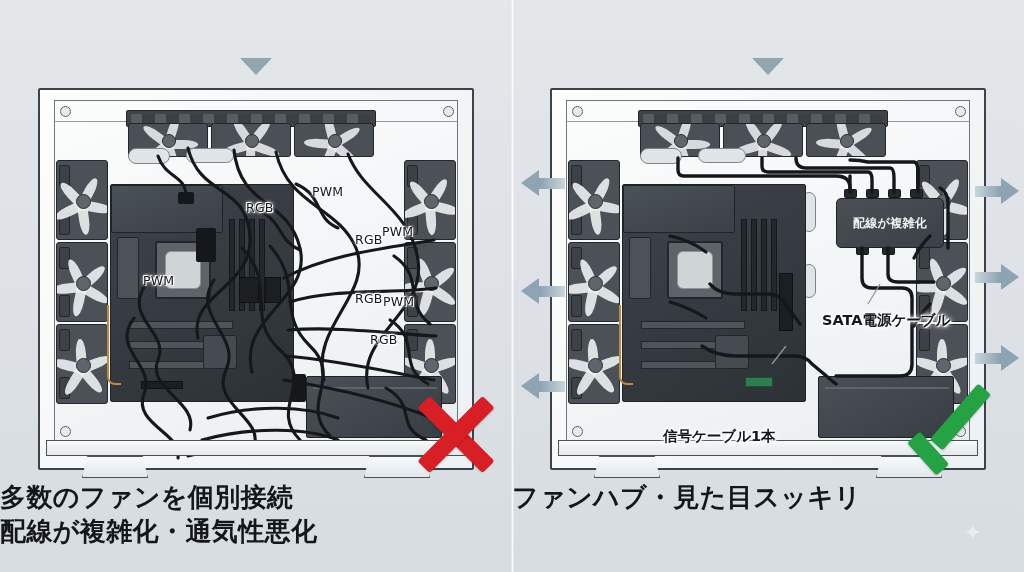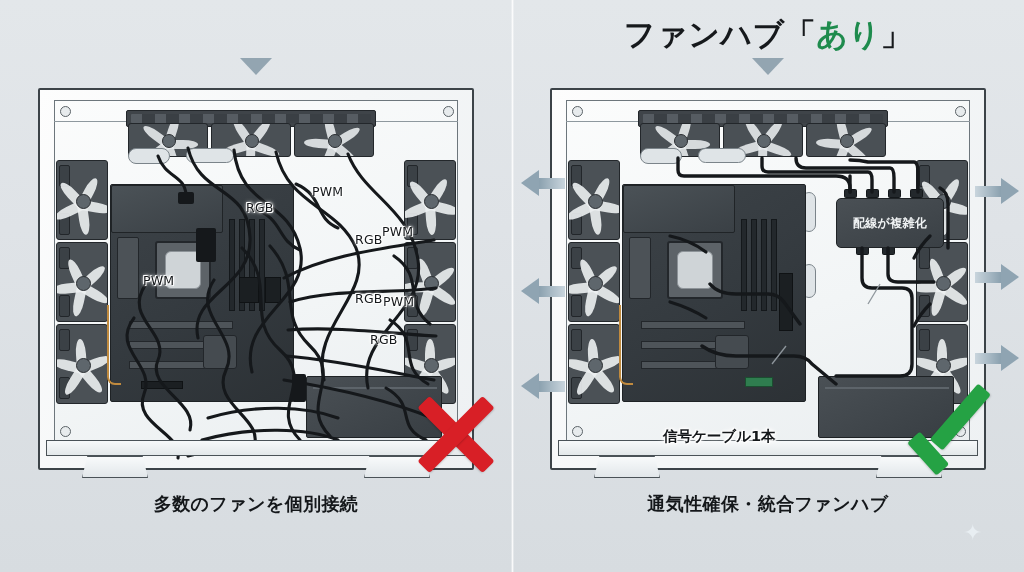--- a/index.html
+++ b/index.html
@@ -448,24 +448,24 @@
     left: 26px; top: 44px;
     width: 74px; height: 17px;
     transform: rotate(-49deg);
     transform-origin: 8% 50%;
   }
 
   
   .caption {
     position: absolute;
     left: 0;
-    top: 492px;
+    top: 480px;
     width: 512px;
-    text-align: center;
-    font-size: 18px;
+    text-align: left;
+    font-size: 26px;
     font-weight: bold;
     color: #14171a;
     line-height: 1.32;
     letter-spacing: .4px;
   }
   .caption div { white-space: nowrap; }
 
   .sparkle {
     position: absolute;
     right: 42px;
@@ -660,28 +660,26 @@
     <div class="wlabel" style="left:370px;top:332px;">RGB</div>
 
 
     <div class="mark cross" style="left:404px;top:388px;">
       <span class="a"></span>
         <span class="b"></span>
     </div>
 
     <div class="caption">
       <div>多数のファンを個別接続</div>
+      <div>配線が複雑化・通気性悪化</div>
     </div>
   </div>
 
   <div class="panel panel-right">
 
-    <div class="title">
-      <span>ファンハブ</span><span>「</span><span class="accent-green">あり</span><span>」</span>
-    </div>
     <div class="title-arrow"></div>
 
     <div class="case">
       <div class="case-shell"></div>
       <div class="case-inner"></div>
       <div class="case-topstrip"></div>
       <div class="screw" style="left:22px;top:18px;"></div>
       <div class="screw" style="left:405px;top:18px;"></div>
       <div class="screw" style="left:22px;top:338px;"></div>
       <div class="screw" style="left:405px;top:338px;"></div>
@@ -866,28 +864,29 @@
     </div>
     <div class="arrow right" style="left:463px;top:264px;">
       <div class="shaft"></div>
         <div class="head"></div>
     </div>
     <div class="arrow right" style="left:463px;top:345px;">
       <div class="shaft"></div>
         <div class="head"></div>
     </div>
 
+    <div class="jp-label" style="left:310px;top:311px;">SATA電源ケーブル</div>
     <div class="jp-label" style="left:151px;top:427px;">信号ケーブル1本</div>
 
     <div class="mark check" style="left:396px;top:388px;">
       <span class="a"></span>
         <span class="b"></span>
     </div>
 
     <div class="caption">
-      <div>通気性確保・統合ファンハブ</div>
+      <div>ファンハブ・見た目スッキリ</div>
     </div>
 
     <div class="sparkle">✦</div>
   </div>
 
   <div class="divider"></div>
 </div>
 
 </body></html>

